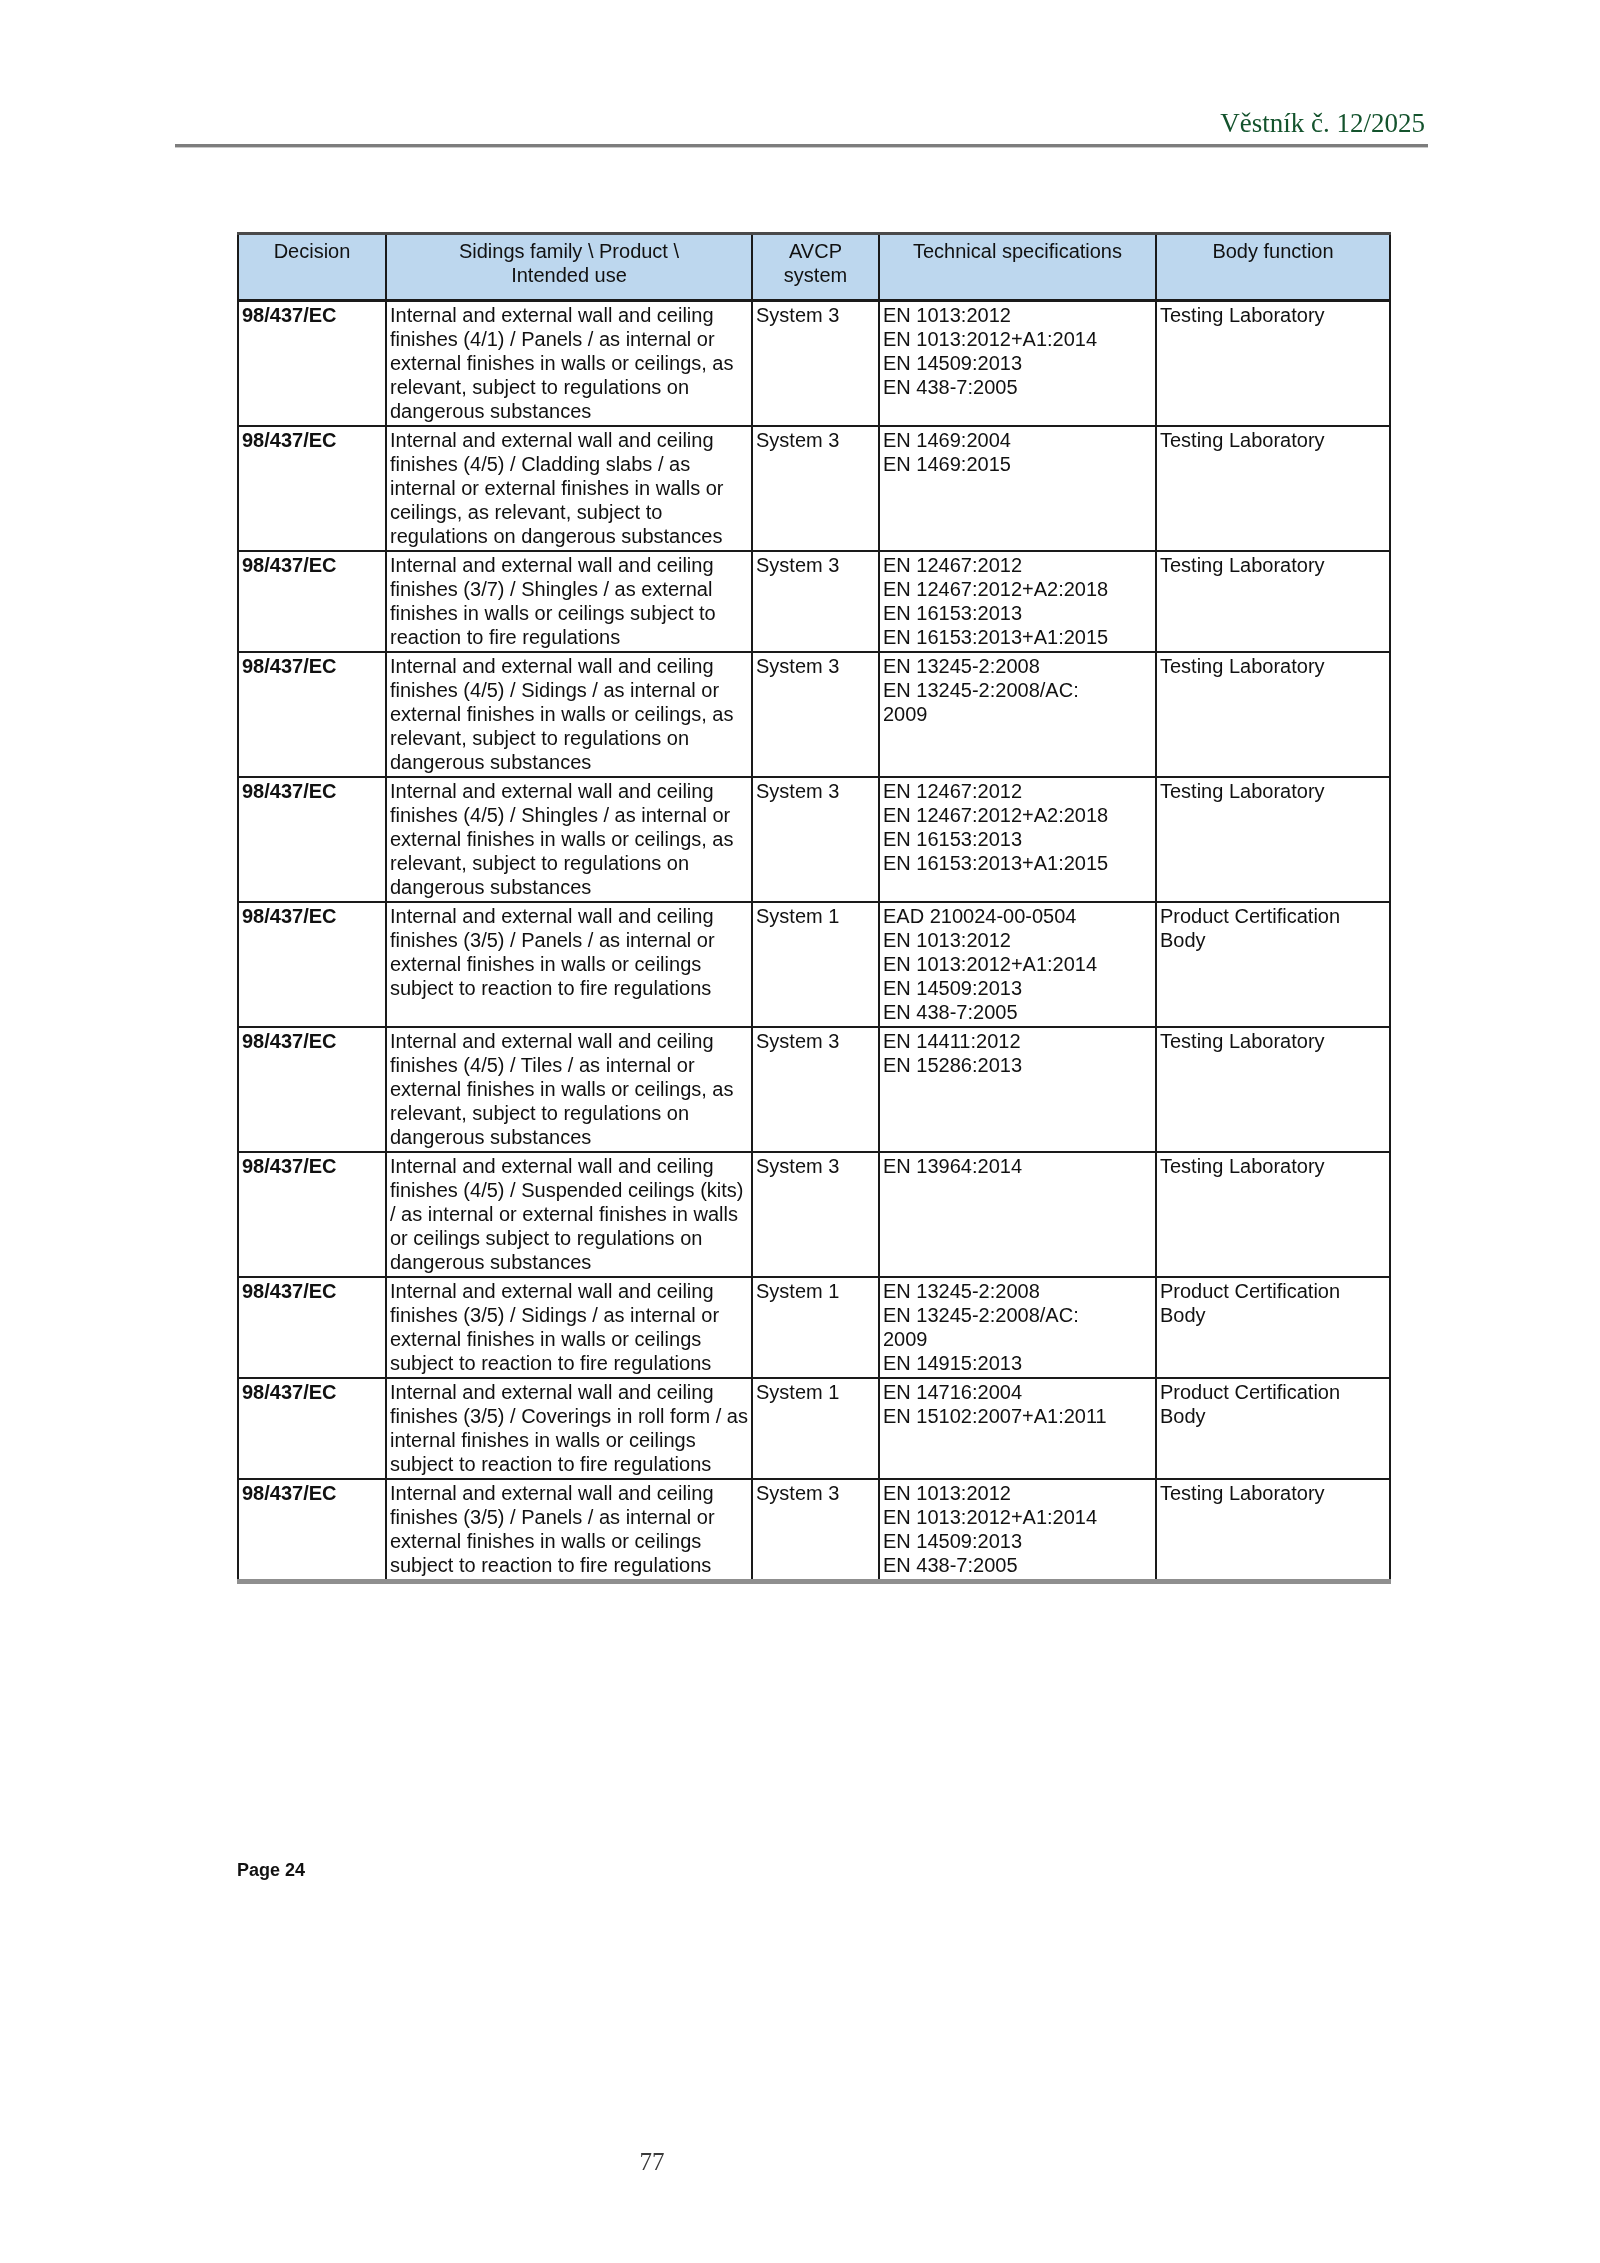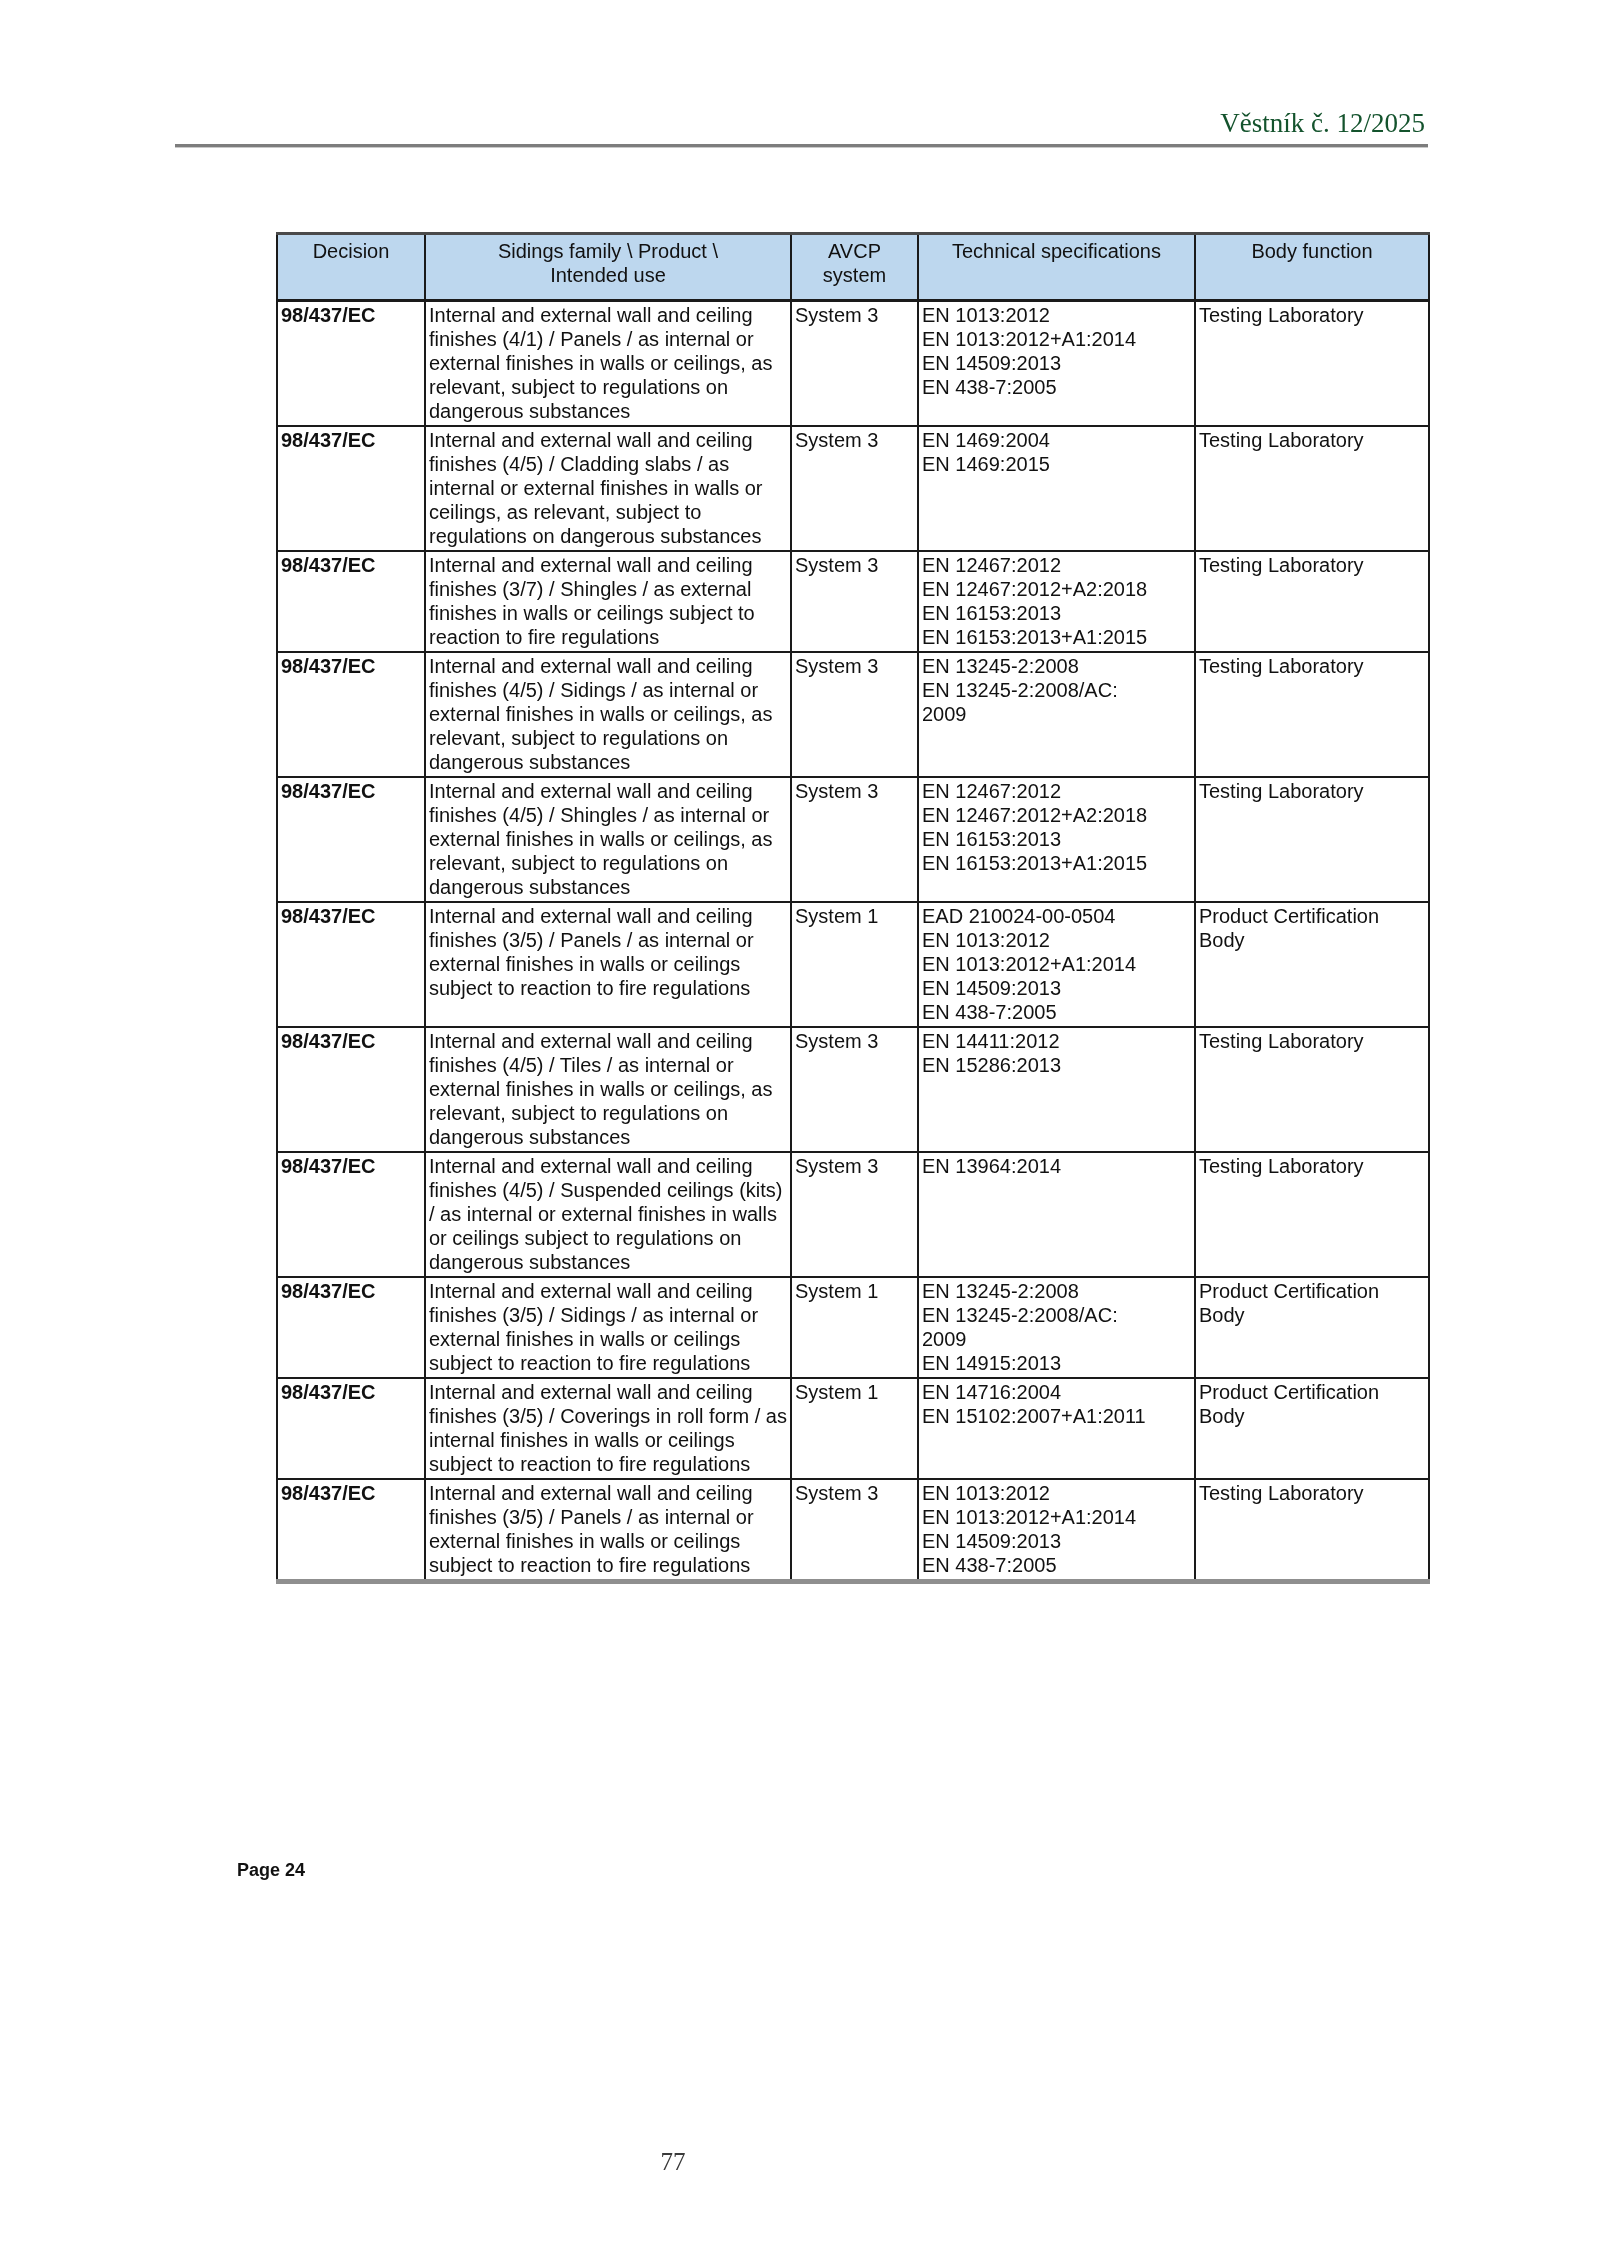--- a/index.html
+++ b/index.html
@@ -41,21 +41,20 @@
   }
   table.spec-table {
     border-collapse: collapse;
     table-layout: fixed;
     width: 1152px;
     font-size: 20px;
     line-height: 24px;
     border: 2px solid #1a1a1a;
     border-top: 3px solid #4a4a4a;
     border-bottom: 5px solid #8f8f8f;
-    margin-left: 39px;
   }
   table.spec-table th,
   table.spec-table td {
     border: 2px solid #1a1a1a;
     padding: 1px 3px 2px 3px;
     vertical-align: top;
     white-space: pre-line;
     overflow: hidden;
   }
   table.spec-table thead th {
@@ -81,21 +80,20 @@
   }
   .page-number {
     position: absolute;
     top: 2148px;
     left: 0;
     width: 1304px;
     text-align: center;
     font-family: "Liberation Serif", serif;
     font-size: 25px;
     color: #3a3a3a;
-    margin-left: 21px;
   }
 </style>
 </head>
 <body>
 
 <div class="journal-title">Věstník č. 12/2025</div>
 <div class="header-rule"></div>
 
 <div class="spec-table-wrap">
   <table class="spec-table">

